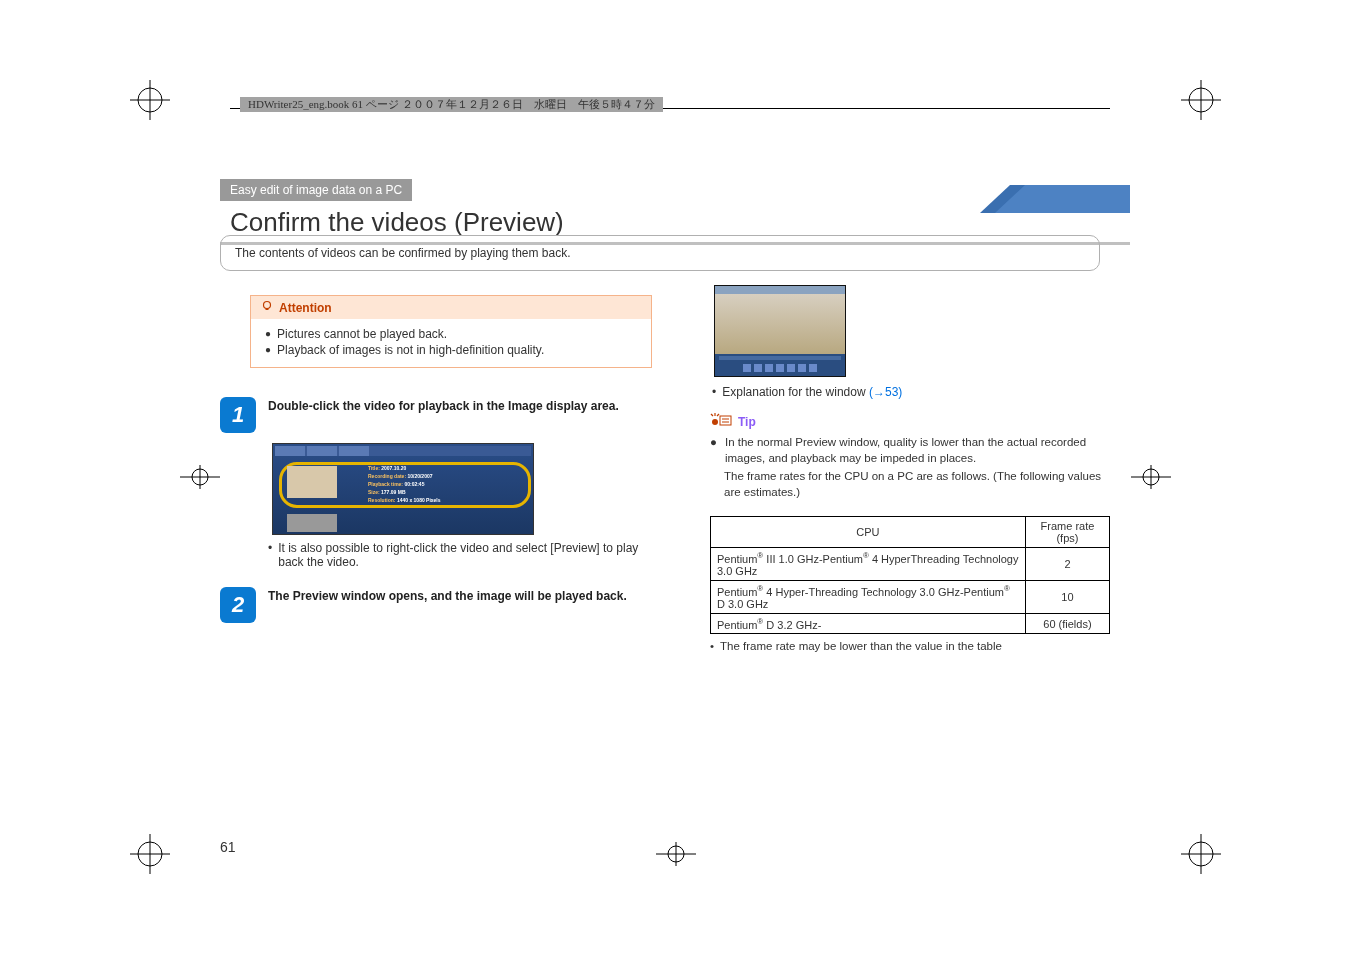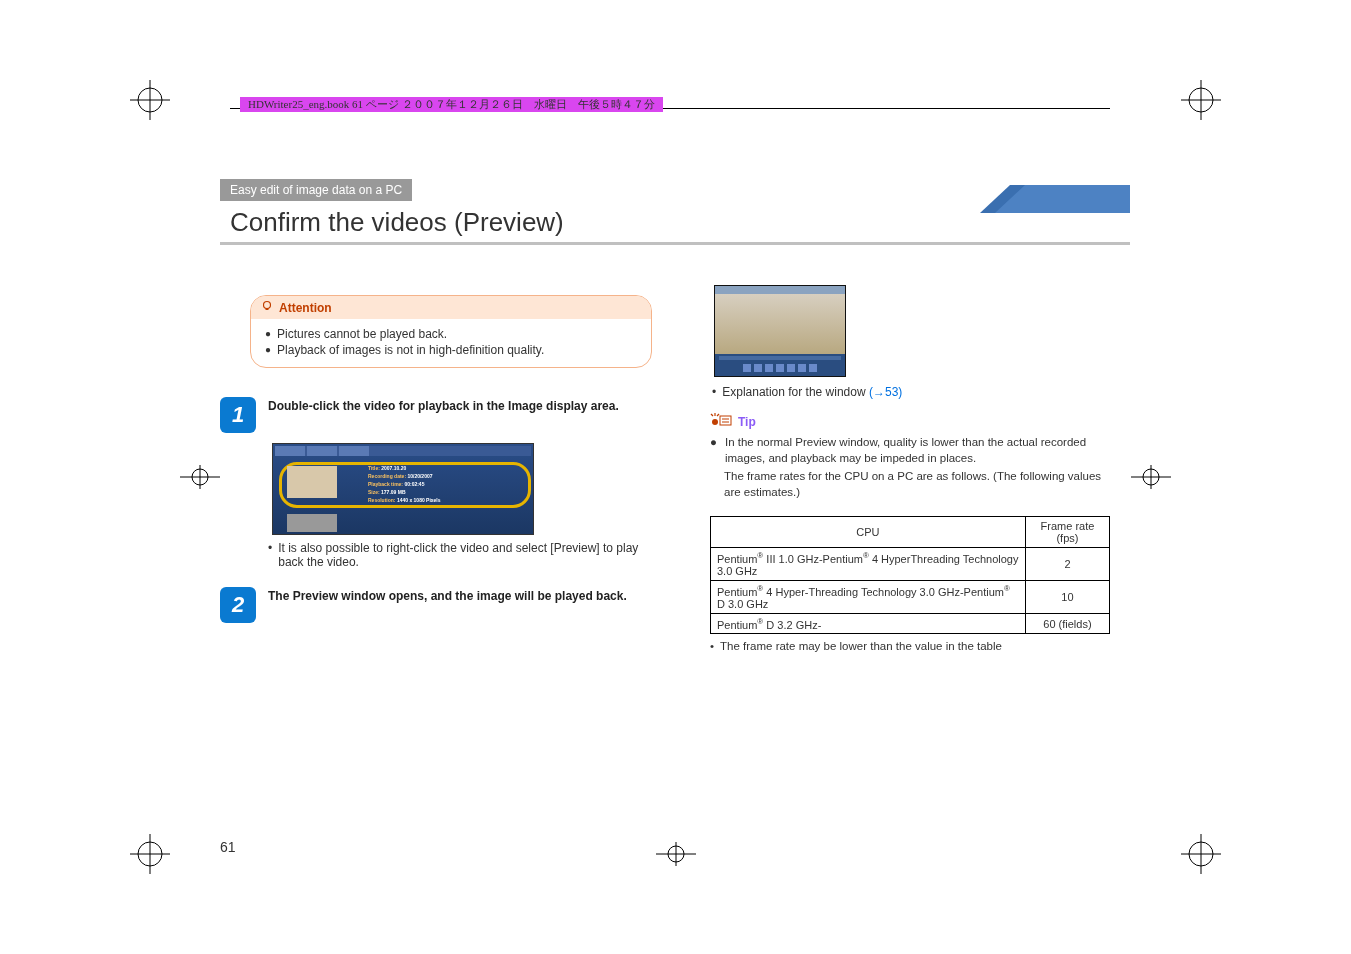--- a/index.html
+++ b/index.html
@@ -50,21 +50,21 @@
   top: 13px;
   left:0;
   right:0;
   height:1px;
   background:#000;
 }
 .filebar-text {
   position:absolute;
   left: 10px;
   top: 2px;
-  background:#d946ef;
+  background:#a3a3a3;
   padding:0 8px;
   font-size:11px;
   color:#333;
   font-family: "MS Mincho", serif;
 }
 
 
 .section-header {
   position:absolute;
   top: 40px;
@@ -115,21 +115,21 @@
   box-sizing:border-box;
 }
 
 
 .attention-box {
   position:absolute;
   top: 200px;
   left: 30px;
   width: 400px;
   border: 1px solid #f5b38a;
-  border-radius: 16px;
+  border-radius: 0;
   overflow:hidden;
   font-size:12px;
   color:#333;
 }
 .attention-header {
   background:#fee6d5;
   color:#c13f00;
   font-weight:bold;
   padding:4px 10px;
   display:flex;
@@ -381,20 +381,21 @@
       <div class="section-title">Confirm the videos (Preview)</div>
       <div class="title-accent">
         <svg viewBox="0 0 150 28" preserveAspectRatio="none">
           <polygon points="0,28 30,0 150,0 150,28" fill="#3a6fb0"></polygon>
           <polygon points="15,28 45,0 150,0 150,28" fill="#5a8fd0" opacity="0.6"></polygon>
         </svg>
       </div>
     </div>
   </div>
 
+  <div class="intro-box">The contents of videos can be confirmed by playing them back.</div>
 
   <div class="attention-box">
     <div class="attention-header">
       <span>
         <svg width="12" height="12" viewBox="0 0 12 12">
             <circle cx="6" cy="5" r="3.5" fill="none" stroke="#c13f00" stroke-width="1.2"></circle>
             <rect x="4.5" y="8" width="3" height="2" fill="#c13f00"></rect>
           </svg>
       </span>
       <span>Attention</span>

